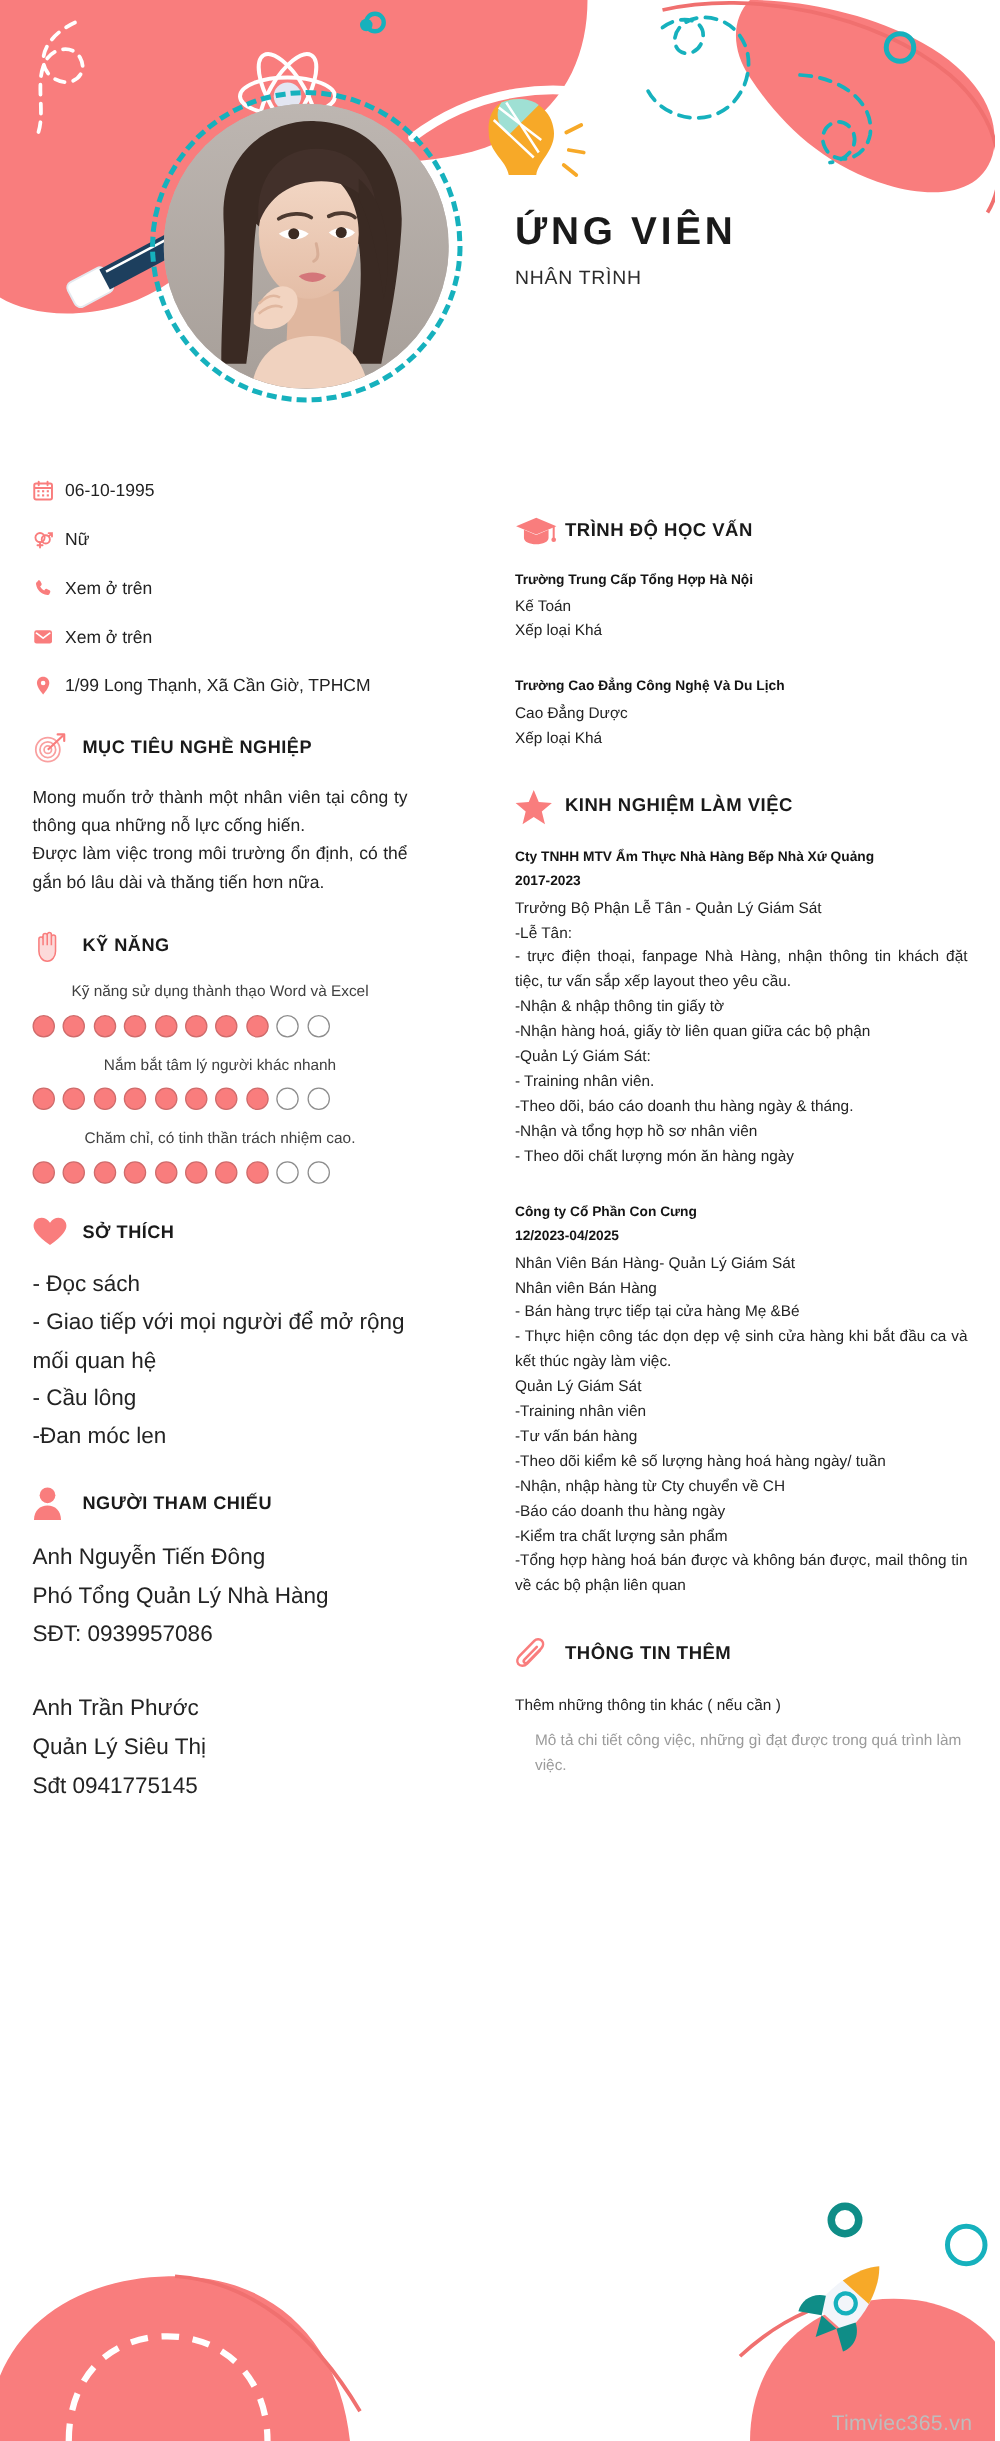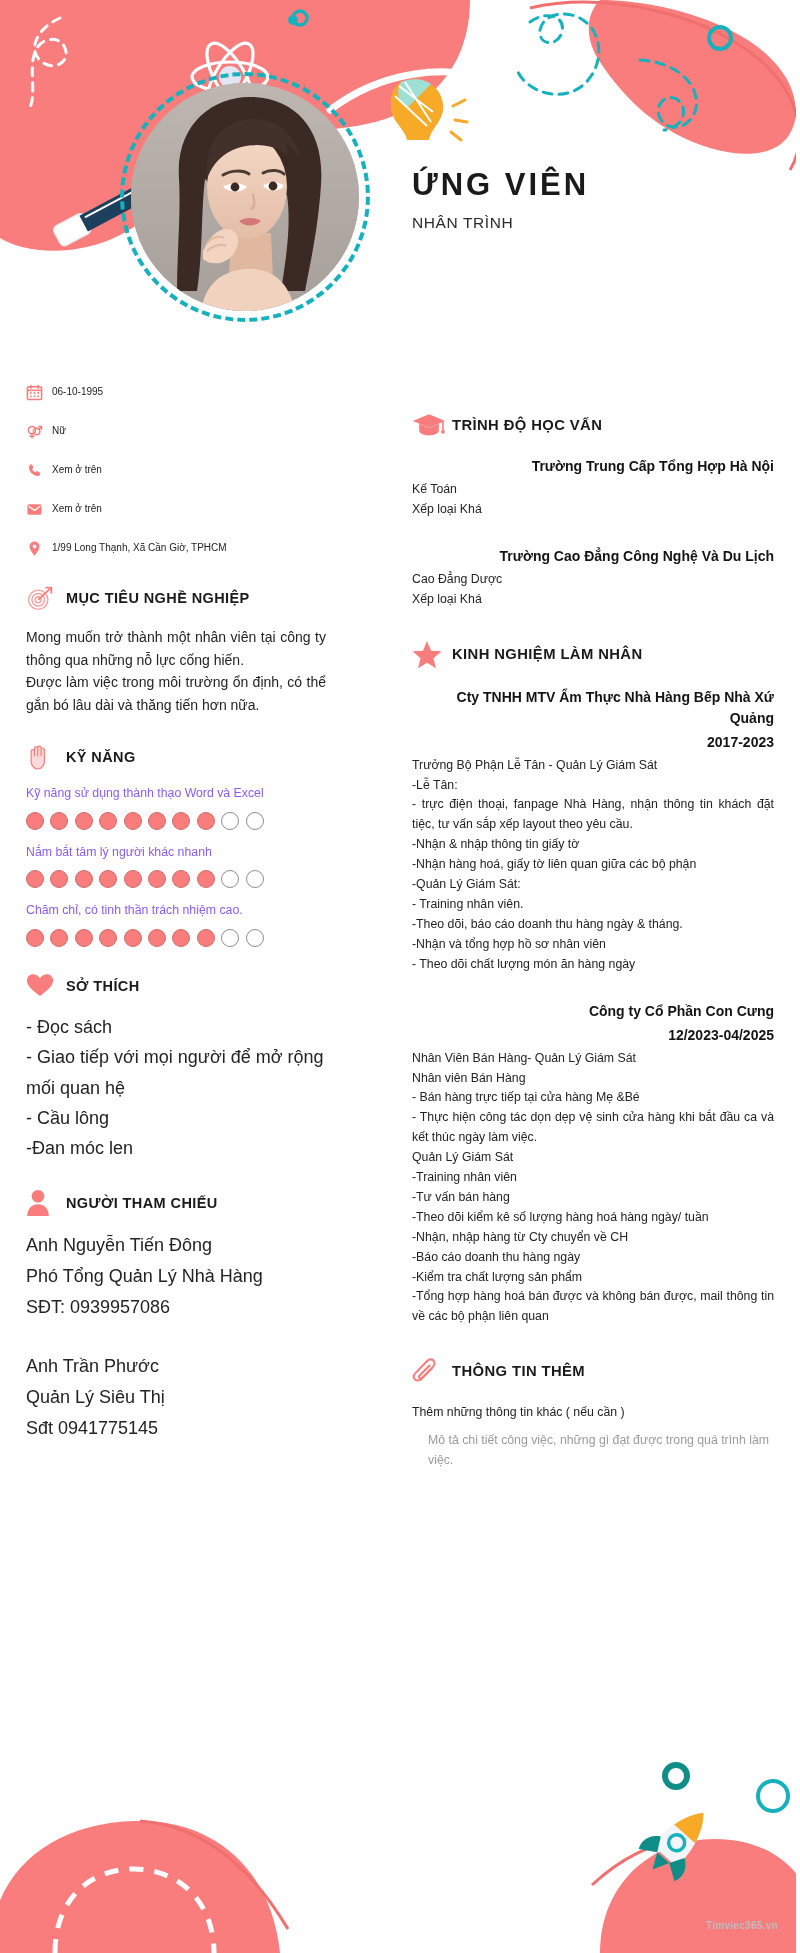--- a/index.html
+++ b/index.html
@@ -89,21 +89,21 @@
     min-height: 20px;
   }
   .contact-ico {
     width: 26px;
     flex: 0 0 26px;
     display: flex;
     align-items: center;
     justify-content: flex-start;
   }
   .contact-txt {
-    font-size: 10px;
+    font-size: 14px;
     color: #222;
     line-height: 1.35;
   }
 
   
   .sec-head {
     display: flex;
     align-items: center;
     margin-top: 26px;
     margin-bottom: 14px;
@@ -128,24 +128,25 @@
   .body-p {
     font-size: 14px;
     line-height: 1.62;
     color: #232323;
     text-align: justify;
   }
 
   
   .skill-label {
     font-size: 12.3px;
-    color: #8b5cf6;
+    color: #404040;
     margin-top: 14px;
     margin-bottom: 9px;
     line-height: 1.45;
+    text-align: center;
   }
   .dots { display: flex; gap: 6.4px; }
   .dot {
     width: 18px; height: 18px;
     border-radius: 50%;
     border: 1px solid #8d8d8d;
   }
   .dot.on { background: #f97d7d; border-color: #cf6b6b; }
   .dot.off { background: #ffffff; }
 
@@ -155,50 +156,48 @@
     line-height: 1.68;
     color: #232323;
   }
   .ref-block { margin-top: 12px; }
   .ref-block .line { line-height: 1.72; }
   .ref-gap { height: 16px; }
 
   
   .entry { margin-bottom: 26px; }
   .entry-title {
-    font-size: 14px;
+    font-size: 11px;
     font-weight: bold;
     color: #141414;
     line-height: 1.5;
     margin-bottom: 3px;
-    text-align: right;
   }
   .entry-line {
     font-size: 12.3px;
     color: #232323;
     line-height: 1.62;
   }
   .entry-line.just { text-align: justify; }
   .entry-muted { color: #9b9b9b; }
 
   
   .footer-deco {
     position: absolute;
     left: 0; bottom: 0;
     width: 800px; height: 240px;
     overflow: hidden;
     pointer-events: none;
   }
   .watermark {
     position: absolute;
-    right: 18px; bottom: 22px;
-    font-size: 10px;
+    right: 18px; bottom: 4px;
+    font-size: 17px;
     color: #bdbdbd;
     letter-spacing: 0.3px;
-    font-weight: bold;
   }
 </style>
 </head>
 <body>
 
 <div class="page">
 
   <div class="header-deco">
     <svg width="800" height="360" viewBox="0 0 800 360" xmlns="http://www.w3.org/2000/svg">
 
@@ -490,21 +489,21 @@
       <div class="entry-line">Cao Đẳng Dược</div>
       <div class="entry-line">Xếp loại Khá</div>
     </div>
 
     <div class="sec-head">
       <span class="sec-ico">
         <svg width="30" height="29" viewBox="0 0 32 31">
             <path d="M16 1 L20.3 11.4 L31.5 12.1 L22.9 19.4 L25.6 30.3 L16 24.2 L6.4 30.3 L9.1 19.4 L0.5 12.1 L11.7 11.4 Z" fill="#f97d7d"></path>
           </svg>
       </span>
-      <span class="sec-title">KINH NGHIỆM LÀM NHÂN</span>
+      <span class="sec-title">KINH NGHIỆM LÀM VIỆC</span>
     </div>
 
     <div class="entry">
       <div class="entry-title">Cty TNHH MTV Ẩm Thực Nhà Hàng Bếp Nhà Xứ Quảng</div>
       <div class="entry-title">2017-2023</div>
       <div class="entry-line">Trưởng Bộ Phận Lễ Tân - Quản Lý Giám Sát</div>
       <div class="entry-line">-Lễ Tân:</div>
       <div class="entry-line just">- trực điện thoại, fanpage Nhà Hàng, nhận thông tin khách đặt tiệc, tư vấn sắp xếp layout theo yêu cầu.</div>
       <div class="entry-line">-Nhận &amp; nhập thông tin giấy tờ</div>
       <div class="entry-line">-Nhận hàng hoá, giấy tờ liên quan giữa các bộ phận</div>

